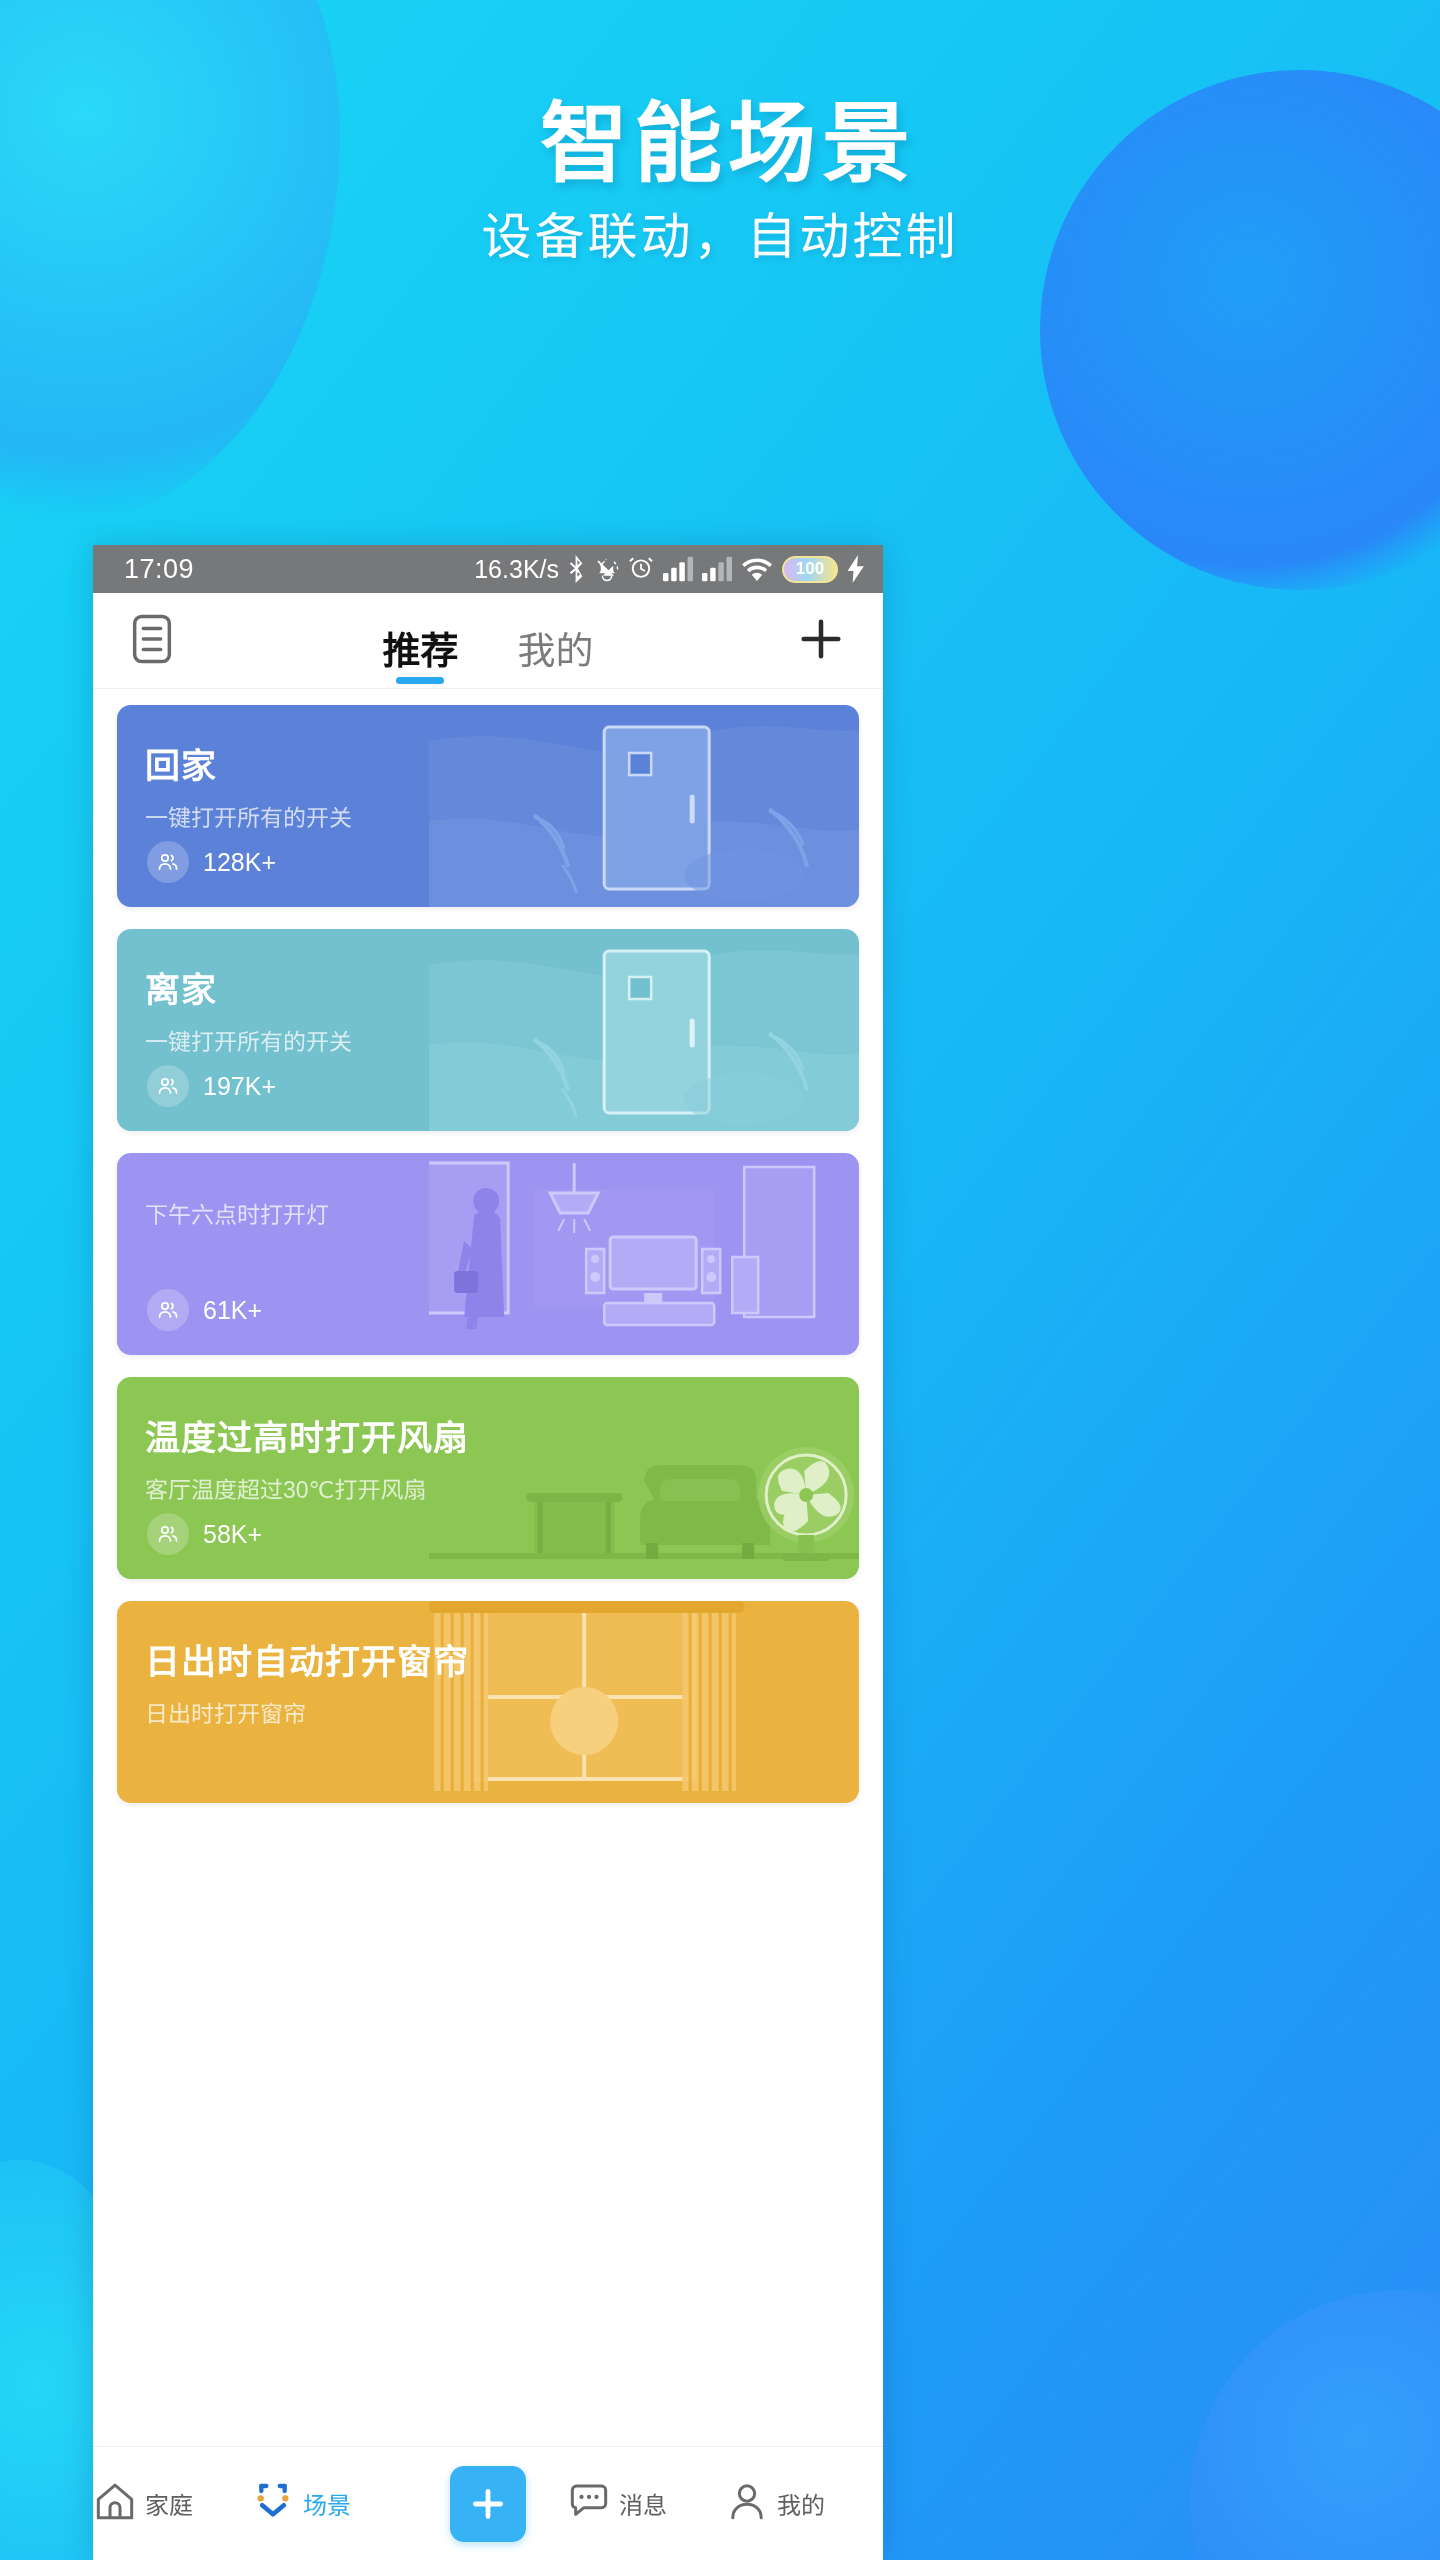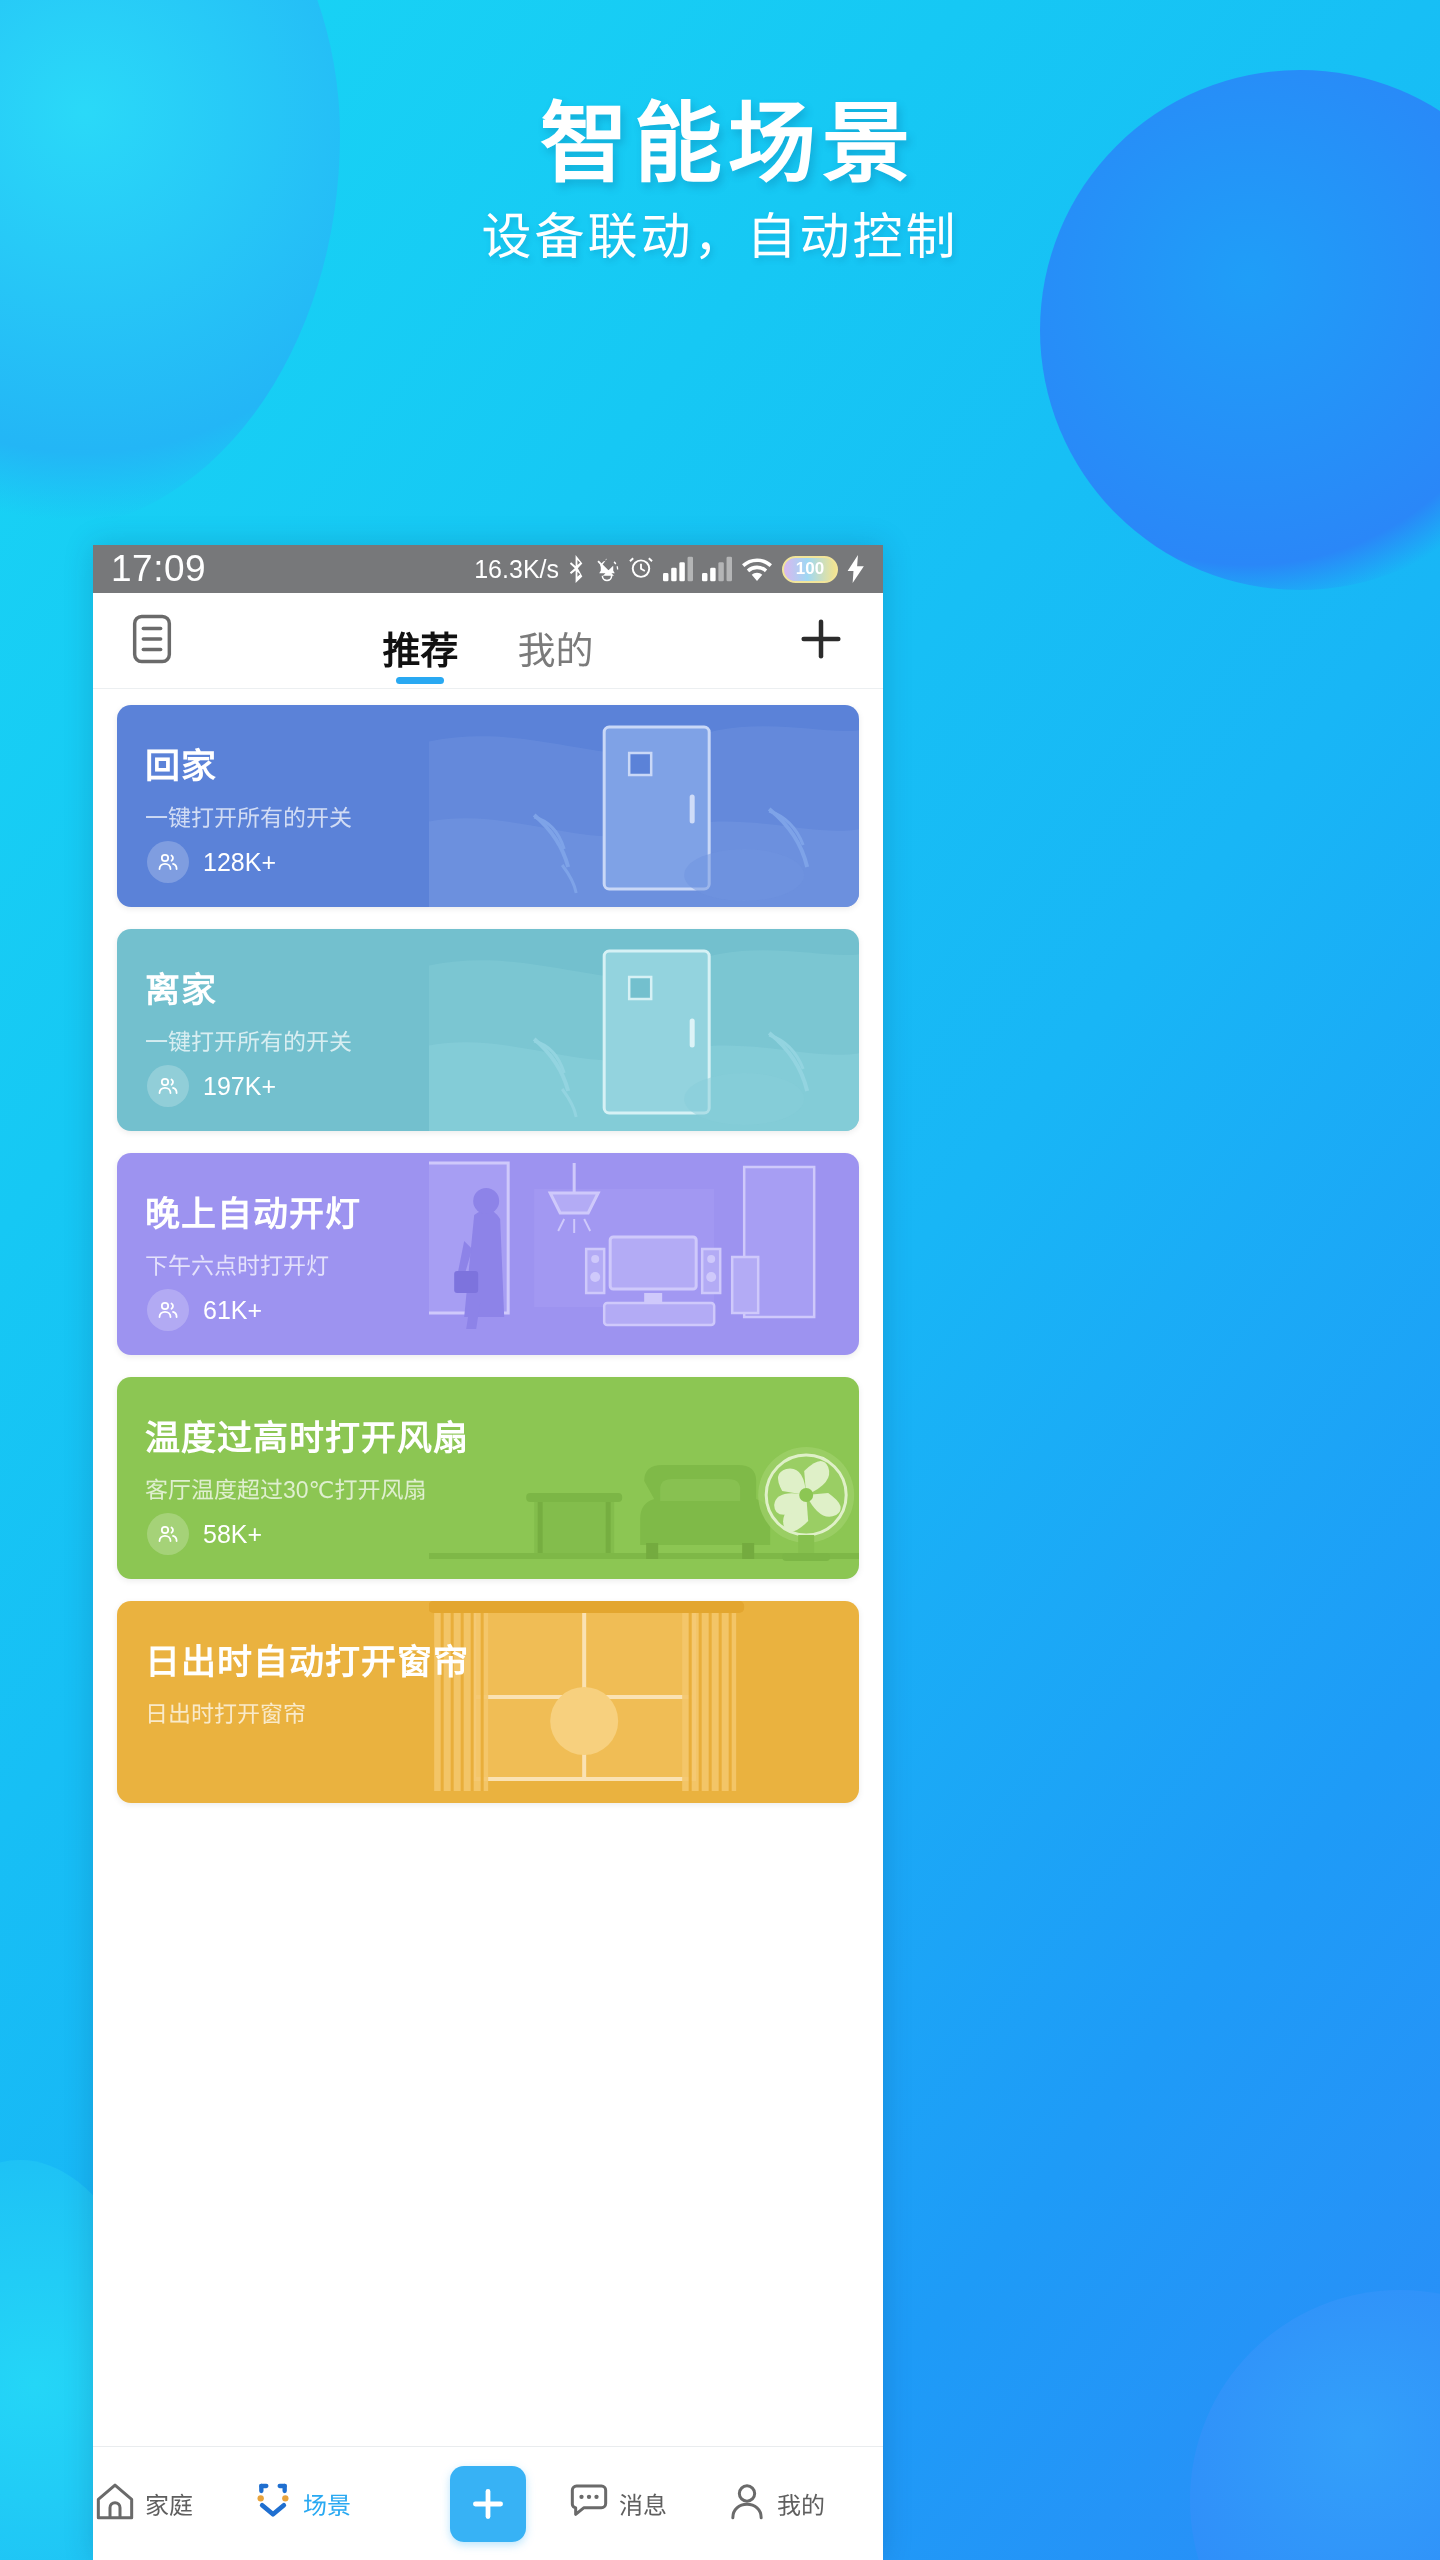--- a/index.html
+++ b/index.html
@@ -50,21 +50,21 @@
     box-shadow:0 0 28px rgba(0,40,90,.18);
     display:flex; flex-direction:column;
   }
 
   
   .statusbar{
     height:48px; background:#77787a; color:#fff;
     display:flex; align-items:center; padding:0 18px;
     font-size:26px; flex:0 0 auto;
   }
-  .sb-time{ font-size:37px; letter-spacing:.5px; }
+  .sb-time{ font-size:27px; letter-spacing:.5px;margin-left:13px; }
   .sb-right{ margin-left:auto; display:flex; align-items:center; gap:9px; }
   .sb-net{ font-size:25px; letter-spacing:0px; }
   .sb-ico{ display:inline-block; }
   svg.sb-ico{ fill:#fff; }
   .battery{
     width:56px;height:27px;border:2.5px solid #f2e59a;border-radius:14px;
     display:flex;align-items:center;justify-content:center;
     background:linear-gradient(90deg,#d9b8ef 0%,#9fd8f3 45%,#f4e48e 100%);
     font-size:17px;font-weight:bold;color:#fff;
   }
@@ -292,21 +292,20 @@
             <circle cx="297" cy="124" r="5" fill="#cfc9fb"></circle>
           <rect x="190" y="150" width="110" height="22" rx="3" fill="#b3abf5" stroke="#cfc9fb" stroke-width="2.5"></rect>
           <rect x="318" y="104" width="26" height="56" fill="#b3abf5" stroke="#cfc9fb" stroke-width="2.5"></rect>
           <path d="M60 62 q16 -12 26 4 l4 98 h-40 z" fill="#8d83e8"></path>
           <circle cx="72" cy="48" r="13" fill="#8d83e8"></circle>
           <path d="M50 88 l-8 40 6 2 10 -34z" fill="#8d83e8"></path>
           <rect x="40" y="118" width="24" height="22" rx="3" fill="#7d73dd"></rect>
           <path d="M56 150 l-4 26 10 0 4 -26z" fill="#8d83e8"></path>
         </svg>
       </div>
-      <div class="card-title">晚上自动开灯</div>
       <div class="card-desc">下午六点时打开灯</div>
       <div class="card-stat">
         <span class="stat-ico">
           <svg width="24" height="24" viewBox="0 0 24 24" fill="none" stroke="#fff" stroke-width="1.8" stroke-linecap="round">
             <circle cx="9" cy="8" r="3.2"></circle>
               <path d="M3.5 19c0-3.2 2.5-5.2 5.5-5.2s5.5 2 5.5 5.2"></path>
             <path d="M15.5 5.4a3.2 3.2 0 010 5.4"></path>
               <path d="M17 13.9c2.2.5 3.6 2.4 3.6 5.1"></path>
           </svg>
         </span>

